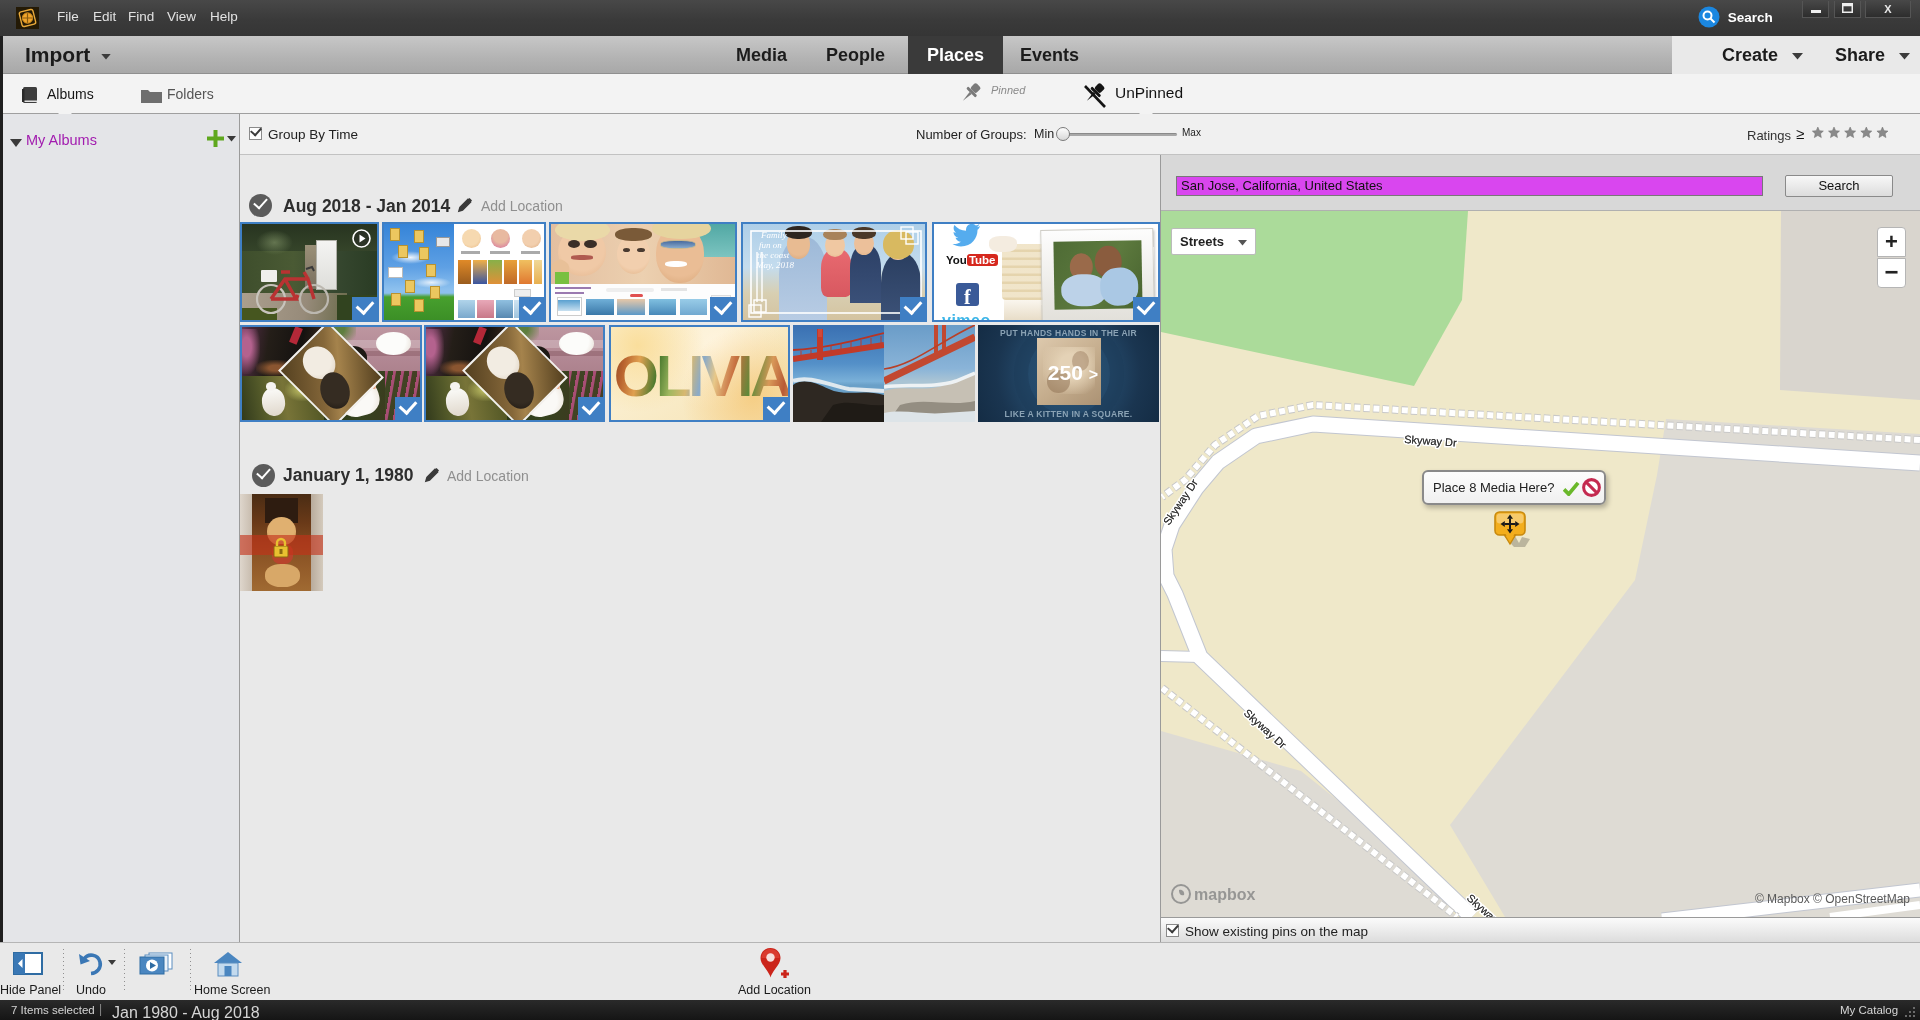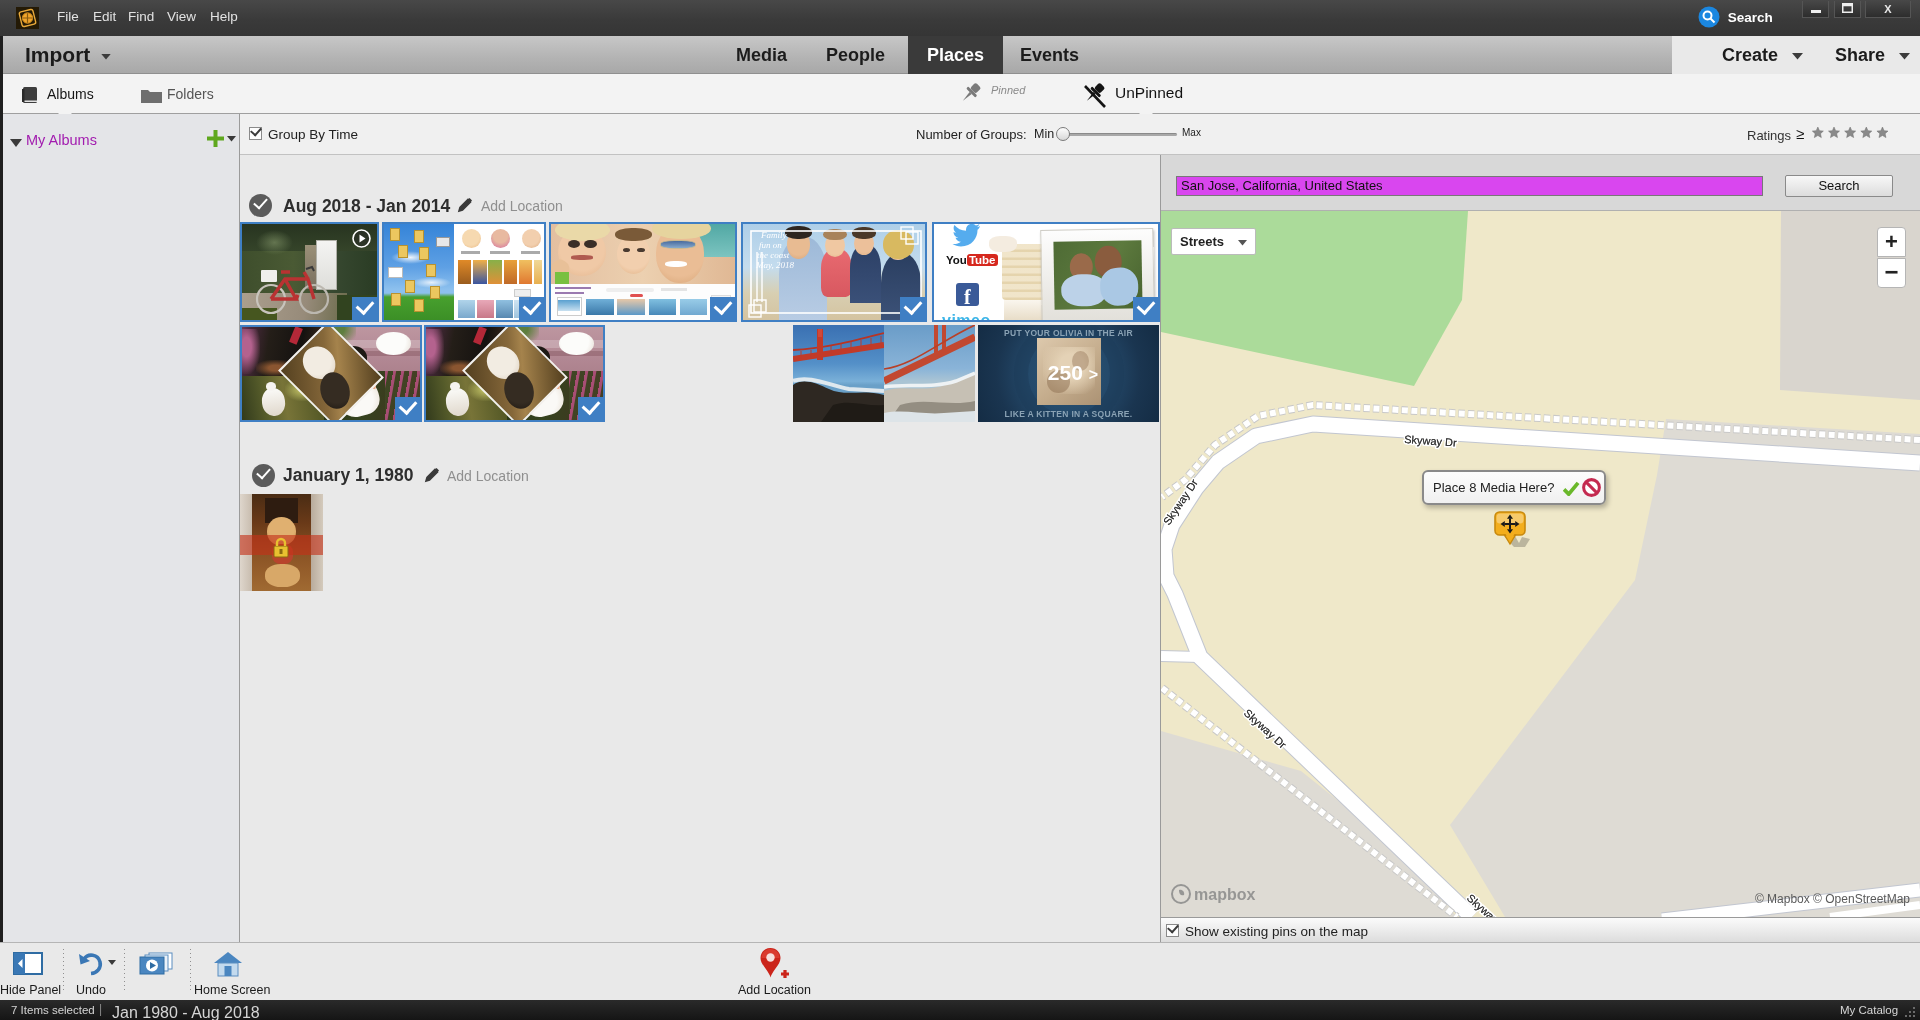--- a/index.html
+++ b/index.html
@@ -431,20 +431,31 @@
         <div class="abs" style="left:16%; top:16%; width:42%; height:76%; border-radius:50% 50% 40% 40%; background:radial-gradient(circle at 45% 55%, #faf9f6 52%, #e2d8ca); transform:rotate(-14deg);"></div>
         <div class="abs" style="left:42%; top:8%; width:14%; height:26%; border-radius:50% 50% 0 0; background:#eaa988; transform:rotate(14deg);"></div>
       </div>
       <div class="abs" style="left:50%; top:50%; width:76px; height:76px; transform:translate(-50%,-50%) rotate(45deg) scale(1.05,0.92); background:linear-gradient(45deg,#544020,#86683a 45%,#a5834c 58%,#523e1e); border:2px solid #f2f0ec;">
         <div class="abs" style="left:6%; top:28%; width:46%; height:46%; border-radius:50%; background:radial-gradient(circle at 40% 40%, #f2ece2 55%, #d6c8b6); transform:rotate(-45deg);"></div>
         <div class="abs" style="left:48%; top:38%; width:42%; height:52%; border-radius:50%; background:radial-gradient(circle at 50% 40%, #352c22 60%, #1e1812); transform:rotate(-45deg);"></div>
       </div>
       <div class="badge"></div>
     </div>
 
+    <div class="thumb sel" style="left:368px; top:170px; width:181px; height:97px; background:#fdf2d8;">
+      <div class="abs" style="left:0; top:0; width:100%; height:100%; background:
+        radial-gradient(circle at 15% 20%, rgba(250,220,150,0.9), rgba(250,220,150,0) 40%),
+        radial-gradient(circle at 80% 75%, rgba(245,200,120,0.8), rgba(245,200,120,0) 45%),
+        radial-gradient(circle at 60% 20%, rgba(255,245,225,0.9), rgba(255,245,225,0) 50%),
+        linear-gradient(140deg,#fcf4dc,#f6e2b2);"></div>
+      <div class="abs" style="left:0px; top:6px; width:181px; text-align:center; font-weight:bold; font-size:58px; line-height:86px; letter-spacing:-3px;
+        background:linear-gradient(100deg,#7a3a20 0%,#b8622e 9%,#e0a050 17%,#4a7a2e 27%,#a0b860 35%,#d8b870 43%,#8aaac8 50%,#e8c888 57%,#c87040 66%,#5a8a38 76%,#d89858 85%,#b85a35 93%,#e0b060 100%);
+        -webkit-background-clip:text; background-clip:text; color:transparent; text-shadow:none;">OLIVIA</div>
+      <div class="badge"></div>
+    </div>
 
     <div class="thumb" style="left:552px; top:170px; width:182px; height:97px; background:#4a86c0;">
       <div class="abs" style="left:0; top:0; width:50%; height:100%; background:linear-gradient(#3a70b2 0%,#5490c8 40%,#7ab0d8 58%,#6aa0c8 62%);">
         <svg class="abs" style="left:0; top:0;" width="91" height="97" viewBox="0 0 91 97">
           <path d="M0 34 L91 20" stroke="#c23a28" stroke-width="6" fill="none"></path>
           <path d="M0 25 C30 24 60 16 91 8" stroke="#b83424" stroke-width="1.8" fill="none"></path>
           <g stroke="#bc3a2c" stroke-width="1">
             <line x1="8" y1="26" x2="8" y2="34"></line>
               <line x1="18" y1="25" x2="18" y2="33"></line>
               <line x1="28" y1="23" x2="28" y2="32"></line>
@@ -479,21 +490,21 @@
 
     <div class="thumb" style="left:737px; top:170px; width:181px; height:97px; background:#1c3850;">
       <div class="abs" style="left:0; top:0; width:100%; height:100%; background:radial-gradient(circle at 50% 50%, #2a5878 0%, #24496a 40%, #1a3550 70%, #142c44 100%);"></div>
       <div class="abs" style="left:50%; top:50%; width:110px; height:110px; margin:-55px 0 0 -55px; border-radius:50%; border:14px solid rgba(30,60,90,0.55);"></div>
       <div class="abs" style="left:59px; top:13px; width:64px; height:67px; background:linear-gradient(140deg,#ddc9ad,#c4ac8c 55%,#ab9274);">
         <div class="abs" style="left:10%; top:14%; width:80%; height:70%; background:radial-gradient(ellipse at 55% 40%, #e4d2b6 30%, rgba(180,150,115,0) 80%);"></div>
         <div class="abs" style="left:16%; top:48%; width:36%; height:34%; border-radius:50%; background:rgba(140,110,80,0.5);"></div>
         <div class="abs" style="left:55%; top:20%; width:26%; height:30%; border-radius:50%; background:rgba(150,120,90,0.45);"></div>
       </div>
       <div class="abs" style="left:0; top:36px; width:120px; text-align:right; color:#fff; font-size:21px; font-weight:bold;">250 <span style="font-size:16px;">&gt;</span></div>
-      <div class="abs" style="left:0; top:3px; width:100%; text-align:center; color:#8aa2b4; font-size:8.5px; font-weight:bold; letter-spacing:0.3px;">PUT YOUR OLIVIA IN THE AIR</div>
+      <div class="abs" style="left:0; top:3px; width:100%; text-align:center; color:#8aa2b4; font-size:8.5px; font-weight:bold; letter-spacing:0.3px;">PUT HANDS HANDS IN THE AIR</div>
       <div class="abs" style="left:0; bottom:3px; width:100%; text-align:center; color:#8aa2b4; font-size:8.5px; font-weight:bold; letter-spacing:0.3px;">LIKE A KITTEN IN A SQUARE.</div>
     </div>
 
     <div class="thumb" style="left:-1px; top:339px; width:83px; height:97px; background:#7a4a22;">
       <div class="abs" style="left:0; top:0; width:14%; height:100%; background:linear-gradient(90deg,#ded6cc,#c8bcae);"></div>
       <div class="abs" style="left:86%; top:0; width:14%; height:100%; background:linear-gradient(90deg,#b8ab9c,#d4cabc);"></div>
       <div class="abs" style="left:14%; top:0; width:72%; height:100%; background:linear-gradient(#4a2c14 0%,#6a3a18 30%,#8a5224 60%,#a06a32 100%);"></div>
       <div class="abs" style="left:30%; top:4%; width:40%; height:26%; background:#2e1c10;"></div>
       <div class="abs" style="left:32%; top:24%; width:36%; height:30%; border-radius:50%; background:radial-gradient(circle at 50% 40%, #e0b070 55%, #c89050);"></div>
       <div class="abs" style="left:38%; top:52%; width:26%; height:20%; border-radius:40%; background:#b8442c;"></div>

